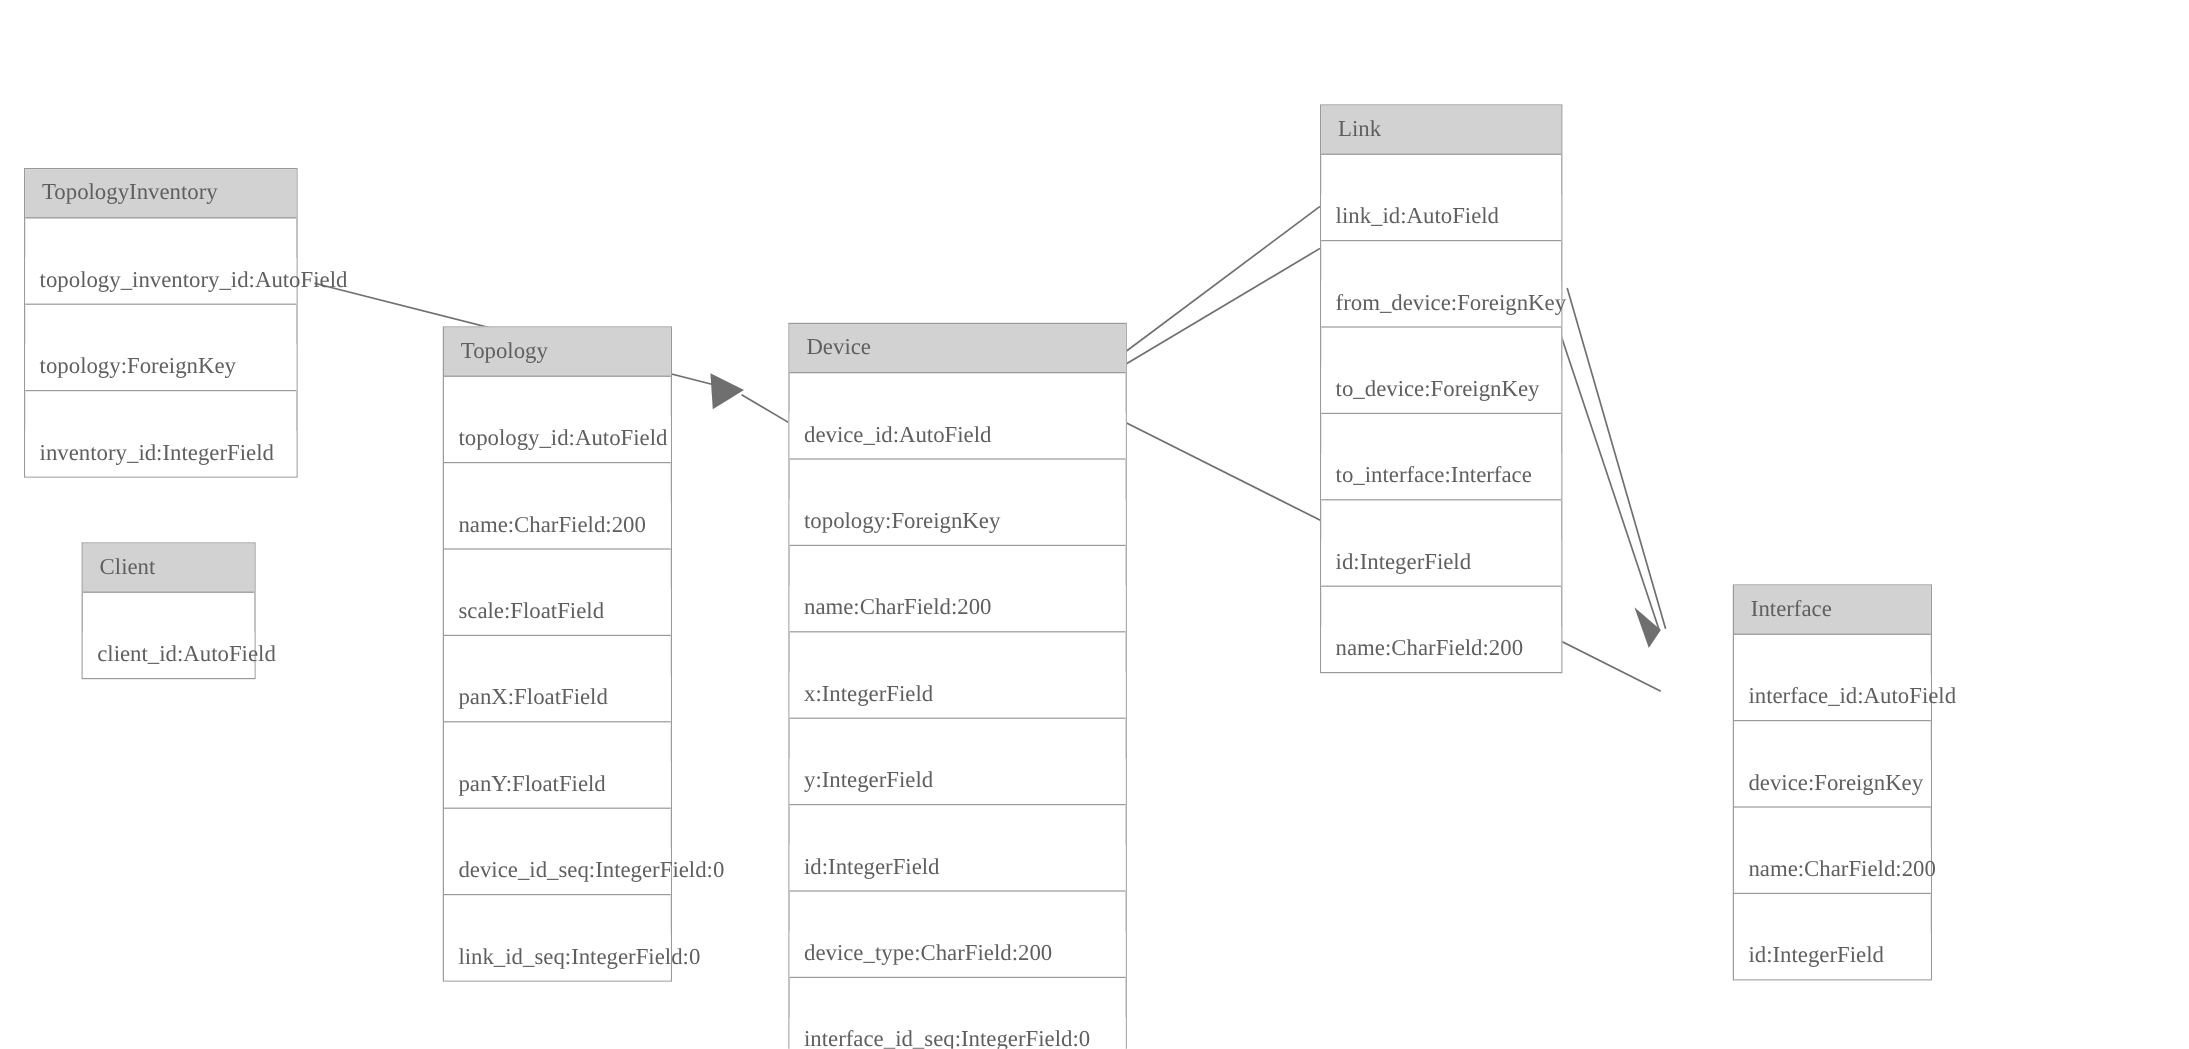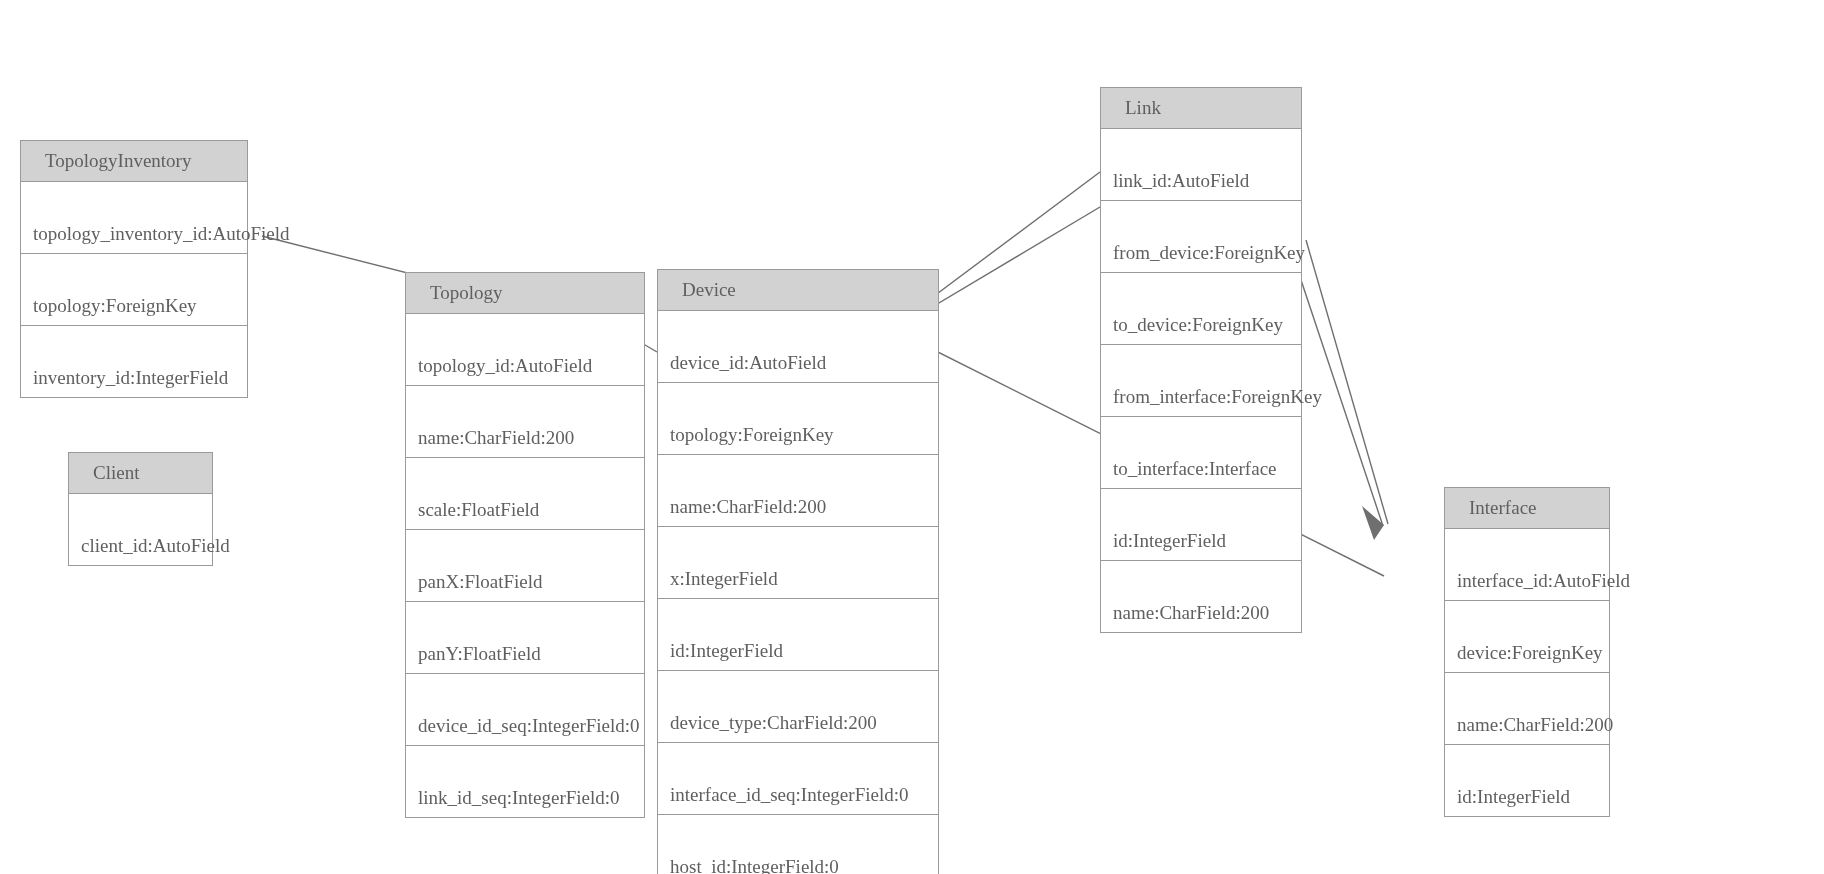--- a/index.html
+++ b/index.html
@@ -2,21 +2,21 @@
 <html><head>
 <meta charset="utf-8">
 <style>
   html,body{margin:0;padding:0;background:#ffffff;}
   body{width:1824px;height:874px;overflow:hidden;
        font-family:"Liberation Serif","DejaVu Serif",serif;}
   #canvas{position:relative;width:1824px;height:874px;}
   svg#edges{position:absolute;left:0;top:0;width:1824px;height:874px;pointer-events:none;}
   .entity{position:absolute;border:1px solid #9a9a9a;background:#ffffff;box-sizing:border-box;}
   .entity .title{background:#d2d2d2;border-bottom:1px solid #9a9a9a;color:#5f5f5f;
-                 font-size:19px;padding:9px 24px;box-sizing:border-box;white-space:nowrap;}
+                 font-size:19px;padding:9px 14px;box-sizing:border-box;white-space:nowrap;}
   .entity .field{border-bottom:1px solid #9a9a9a;color:#5f5f5f;font-size:19px;
                  padding:8px 12px;box-sizing:border-box;white-space:nowrap;background:#fff;margin-top:33px;}
   .entity .field:last-child{border-bottom:none;}
 </style>
 </head>
 <body>
 
 <div id="canvas">
 
   <svg id="edges" viewBox="0 0 1824 874" xmlns="http://www.w3.org/2000/svg">
@@ -43,49 +43,49 @@
     <div class="field">topology_inventory_id:AutoField</div>
     <div class="field">topology:ForeignKey</div>
     <div class="field">inventory_id:IntegerField</div>
   </div>
 
   <div class="entity" style="left: 68px; top: 452px; width: 145px;">
     <div class="title">Client</div>
     <div class="field">client_id:AutoField</div>
   </div>
 
-  <div class="entity" style="left: 405px; top: 272px; width: 240px;">
+  <div class="entity" style="left: 369px; top: 272px; width: 191px;">
     <div class="title">Topology</div>
     <div class="field">topology_id:AutoField</div>
     <div class="field">name:CharField:200</div>
     <div class="field">scale:FloatField</div>
     <div class="field">panX:FloatField</div>
     <div class="field">panY:FloatField</div>
     <div class="field">device_id_seq:IntegerField:0</div>
     <div class="field">link_id_seq:IntegerField:0</div>
   </div>
 
   <div class="entity" style="left: 657px; top: 269px; width: 282px;">
     <div class="title">Device</div>
     <div class="field">device_id:AutoField</div>
     <div class="field">topology:ForeignKey</div>
     <div class="field">name:CharField:200</div>
     <div class="field">x:IntegerField</div>
+    <div class="field">y:IntegerField</div>
     <div class="field">id:IntegerField</div>
     <div class="field">device_type:CharField:200</div>
     <div class="field">interface_id_seq:IntegerField:0</div>
     <div class="field">host_id:IntegerField:0</div>
   </div>
 
   <div class="entity" style="left: 1100px; top: 87px; width: 202px;">
     <div class="title">Link</div>
     <div class="field">link_id:AutoField</div>
     <div class="field">from_device:ForeignKey</div>
     <div class="field">to_device:ForeignKey</div>
-    <div class="field">from_interface:ForeignKey</div>
     <div class="field">to_interface:Interface</div>
     <div class="field">id:IntegerField</div>
     <div class="field">name:CharField:200</div>
   </div>
 
   <div class="entity" style="left: 1444px; top: 487px; width: 166px; font-family: Liberation Serif, serif;">
     <div class="title">Interface</div>
     <div class="field">interface_id:AutoField</div>
     <div class="field">device:ForeignKey</div>
     <div class="field">name:CharField:200</div>

